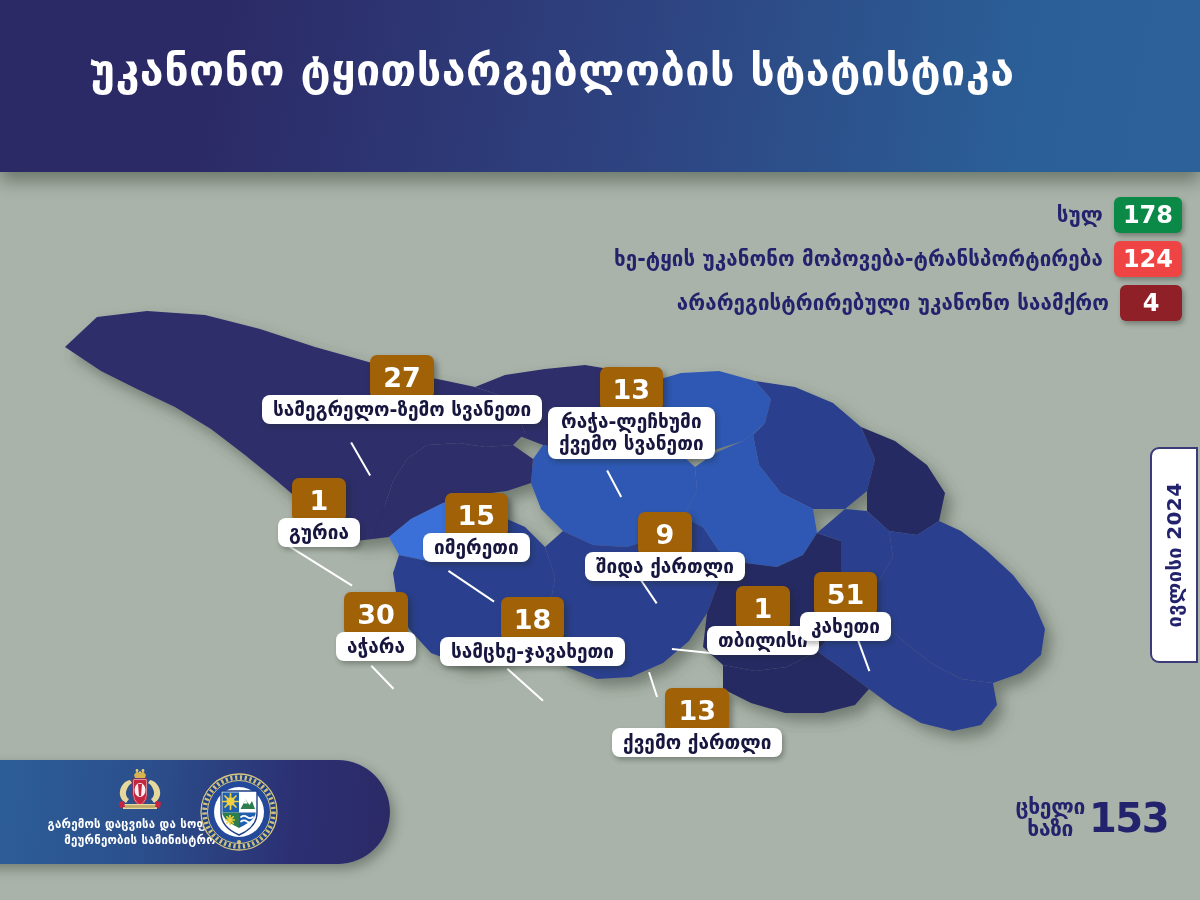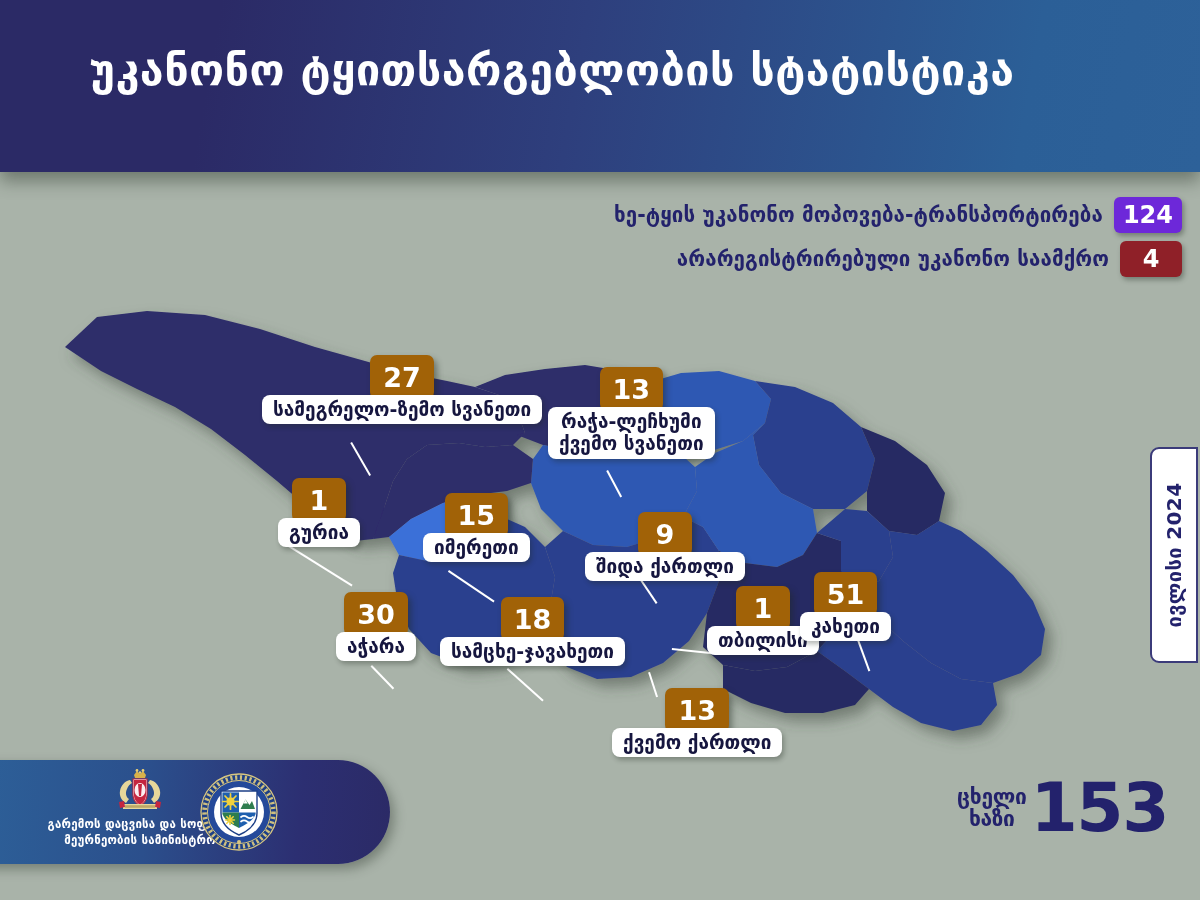--- a/index.html
+++ b/index.html
@@ -74,21 +74,21 @@
     display: flex;
     align-items: center;
     justify-content: center;
     color: #ffffff;
     font-size: 24px;
     font-weight: 700;
     padding: 0 9px;
     box-shadow: 2px 3px 5px rgba(40,50,40,0.4);
   }
   .chip-green { background: #0a8a46; }
-  .chip-navy  { background: #6d28d9; }
+  .chip-navy  { background: #ef4444; }
   .chip-red   { background: #8f2028; }
 
   
   .date-card {
     position: absolute;
     right: 2px;
     top: 447px;
     width: 48px;
     height: 216px;
     background: #ffffff;
@@ -208,21 +208,21 @@
     color: #23226c;
     font-size: 21px;
     font-weight: 700;
     line-height: 1.02;
     text-align: center;
     white-space: pre-line;
     letter-spacing: -0.3px;
   }
   .hotline-number {
     color: #23226c;
-    font-size: 68px;
+    font-size: 40px;
     font-weight: 700;
     line-height: 0.92;
     letter-spacing: -1.5px;
   }
 </style>
 </head>
 <body>
 
 <div id="poster">
 
@@ -330,20 +330,24 @@
     <div class="marker-value">51</div>
     <div class="marker-name">კახეთი</div>
   </div>
 
   <div class="marker" style="left:612px; top:688px;">
     <div class="marker-value">13</div>
     <div class="marker-name">ქვემო ქართლი</div>
   </div>
 
   <div class="legend">
+    <div class="legend-row">
+      <span class="legend-label">სულ</span>
+      <span class="legend-chip chip-green">178</span>
+    </div>
     <div class="legend-row">
       <span class="legend-label">ხე-ტყის უკანონო  მოპოვება-ტრანსპორტირება</span>
       <span class="legend-chip chip-navy">124</span>
     </div>
     <div class="legend-row">
       <span class="legend-label">არარეგისტრირებული უკანონო საამქრო</span>
       <span class="legend-chip chip-red">4</span>
     </div>
   </div>
 

